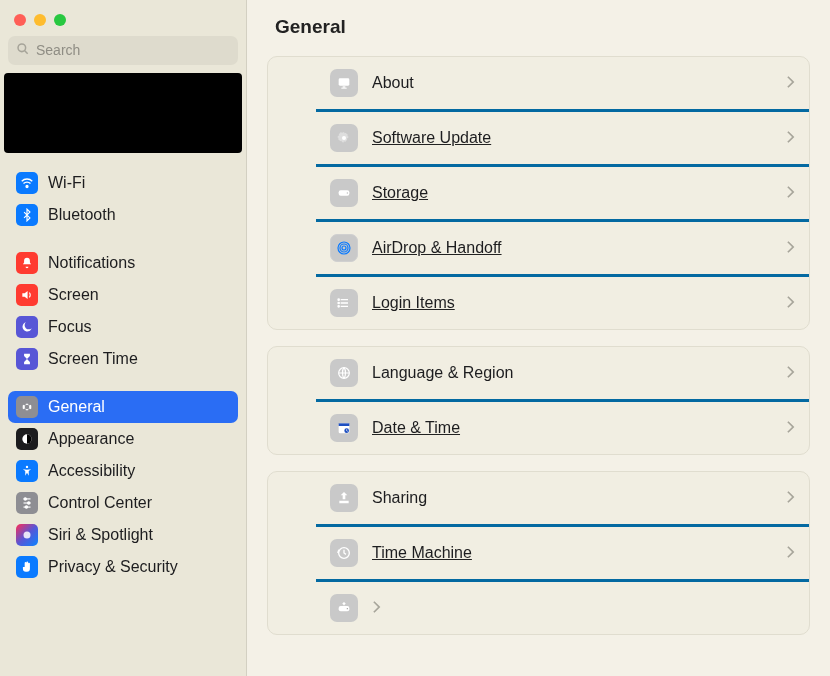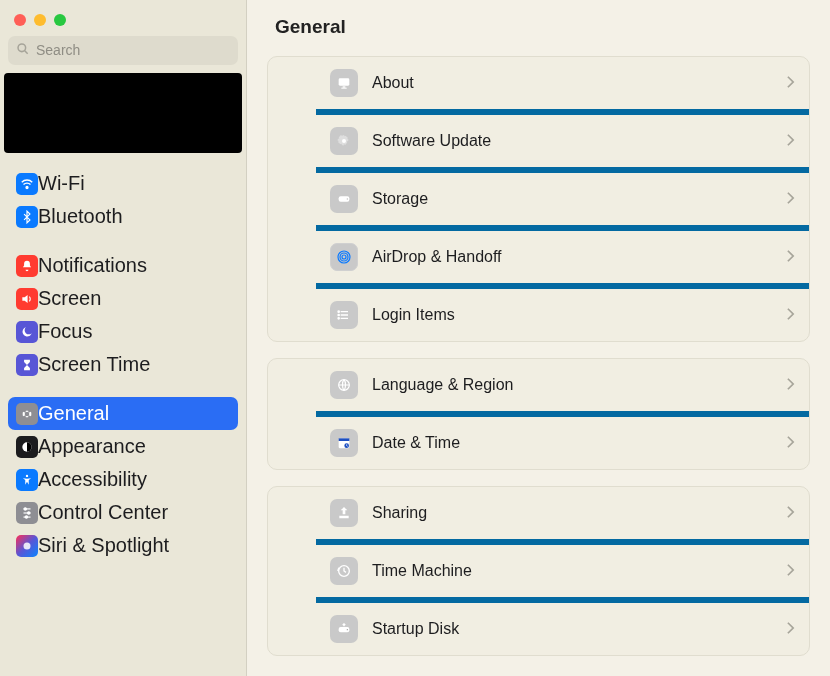--- a/index.html
+++ b/index.html
@@ -31,23 +31,23 @@
     border:0; outline:0; background:transparent; width:100%;
     font-size:14px; color:#444;
   }
   .search input::placeholder { color:#8f8d84; }
 
   .userbox { margin:0 4px 12px 4px; height:80px; background:#000; border-radius:4px; }
 
   .navgroup { padding: 2px 8px; }
   .navgroup + .navgroup { margin-top: 12px; }
   .nav-item {
-    display:flex; align-items:center; 
+    display:flex; align-items:center; gap:10px;
     padding:5px 8px; border-radius:7px; cursor:default;
-    font-size:20px; color:#1d1d1f;
+    font-size:16px; color:#1d1d1f;
   }
   .nav-item .icon {
     width:22px; height:22px; border-radius:5px;
     display:flex; align-items:center; justify-content:center;
     flex-shrink:0;
   }
   .nav-item .icon svg, .nav-item .icon .glyph { width:14px; height:14px; }
   .nav-item.selected { background:#2a6df4; color:#fff; }
   .nav-item.selected .label { color:#fff; }
 
@@ -61,21 +61,21 @@
     border-radius:10px;
     margin-bottom:16px;
     overflow:hidden;
     padding-left:48px;
   }
   .row {
     display:flex; align-items:center; gap:14px;
     padding:12px 14px; position:relative;
     cursor:default;
   }
-  .row + .row { border-top:6px solid #0369a1; }
+  .row + .row { border-top:3px solid #0369a1;text-decoration:underline; }
   .row .ricon {
     width:28px; height:28px; border-radius:7px;
     background:#c9c9c9; display:flex; align-items:center; justify-content:center;
     flex-shrink:0; color:#fff;
   }
   .row .ricon svg { width:16px; height:16px; }
   .row .rlabel { flex:1; font-size:16px; color:#1d1d1f; }
   .row .chev { color:#a7a59a; }
   .row .chev svg { width:9px; height:14px; }
 
@@ -218,20 +218,28 @@
       <span class="label">Control Center</span>
     </div>
     <div class="nav-item">
       <span class="icon bg-grad">
         <svg viewBox="0 0 24 24">
             <circle cx="12" cy="12" r="6" fill="#fff" opacity=".85"></circle>
           </svg>
       </span>
       <span class="label">Siri &amp; Spotlight</span>
     </div>
+    <div class="nav-item">
+      <span class="icon bg-blue">
+        <svg viewBox="0 0 24 24" fill="#fff">
+            <path d="M8 12V5a1.5 1.5 0 1 1 3 0v6-7a1.5 1.5 0 1 1 3 0v7-5a1.5 1.5 0 1 1 3 0v9a5 5 0 0 1-5 5h-2a5 5 0 0 1-5-5v-3l3 0z"></path>
+          </svg>
+      </span>
+      <span class="label">Privacy &amp; Security</span>
+    </div>
   </div>
 </aside>
 
 <main class="main">
   <h1>General</h1>
 
   <div class="cardgroup">
     <div class="row">
       <span class="ricon bg-graysq">
         <svg viewBox="0 0 24 24" fill="#fff">
@@ -355,19 +363,18 @@
           </svg></span>
     </div>
     <div class="row">
       <span class="ricon bg-graysq">
         <svg viewBox="0 0 24 24" fill="#fff">
             <rect x="4" y="9" width="16" height="8" rx="3"></rect>
             <circle cx="17" cy="13" r="1" fill="#999"></circle>
             <path d="M12 4v4M10 6l2-2 2 2" stroke="#fff" stroke-width="1.6" fill="none"></path>
           </svg>
       </span>
-      <span class="rlabel">Startup Disk</span>
       <span class="chev"><svg viewBox="0 0 10 16" fill="none" stroke="currentColor" stroke-width="2">
             <path d="M2 2l6 6-6 6"></path>
           </svg></span>
     </div>
   </div>
 </main>
 
 </body></html>

